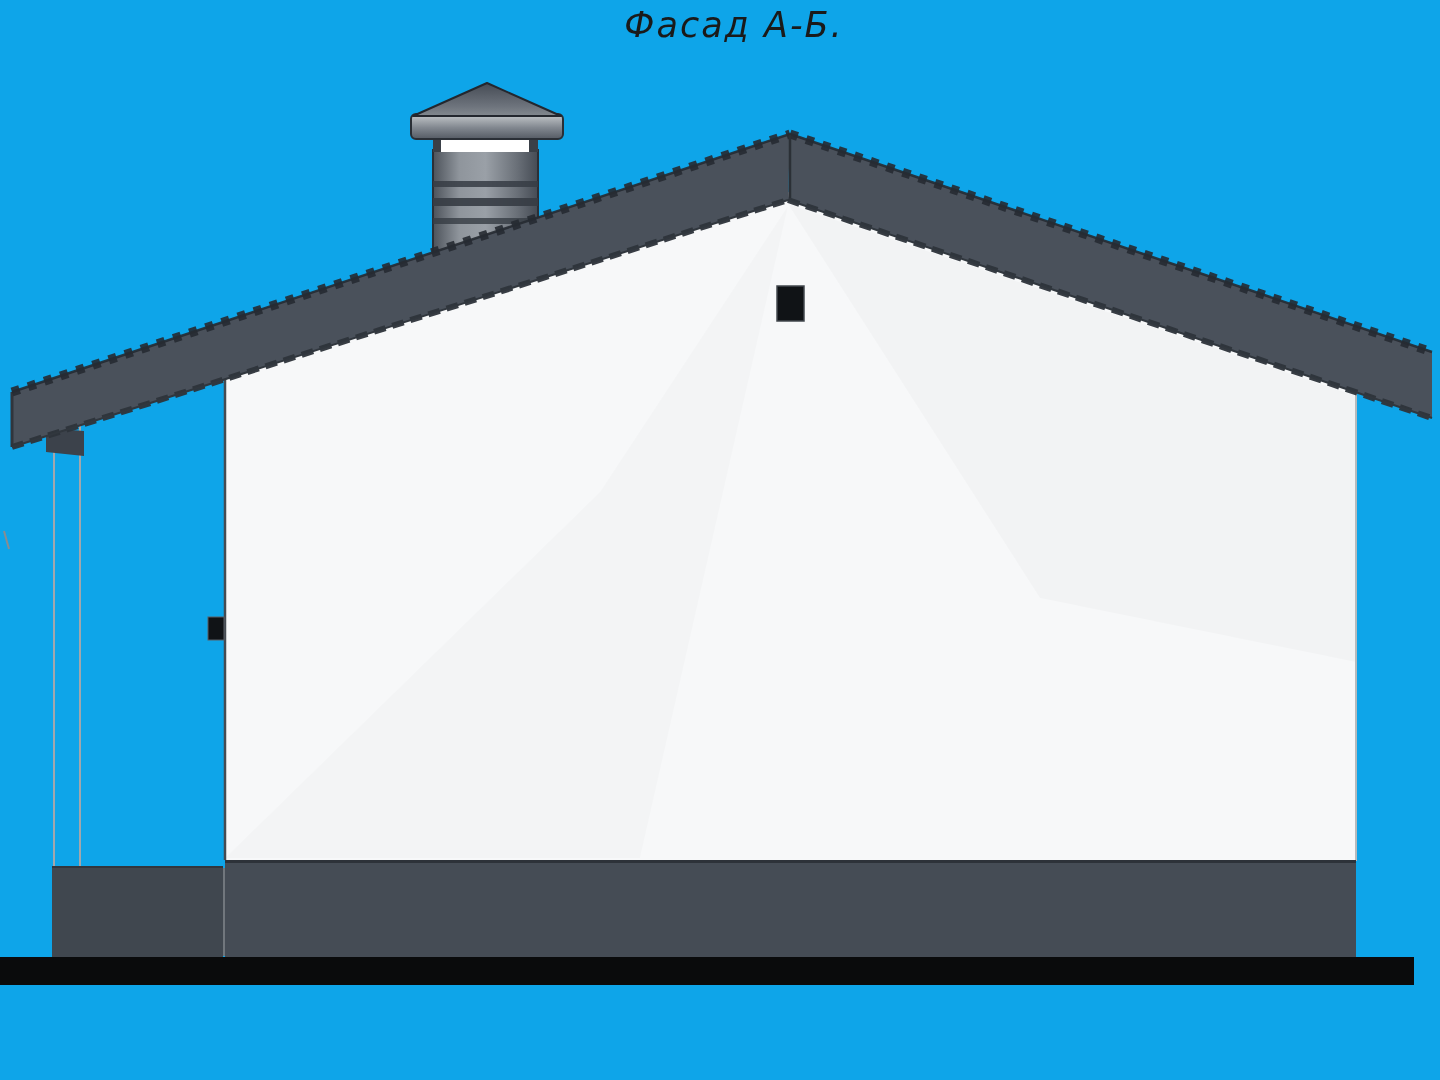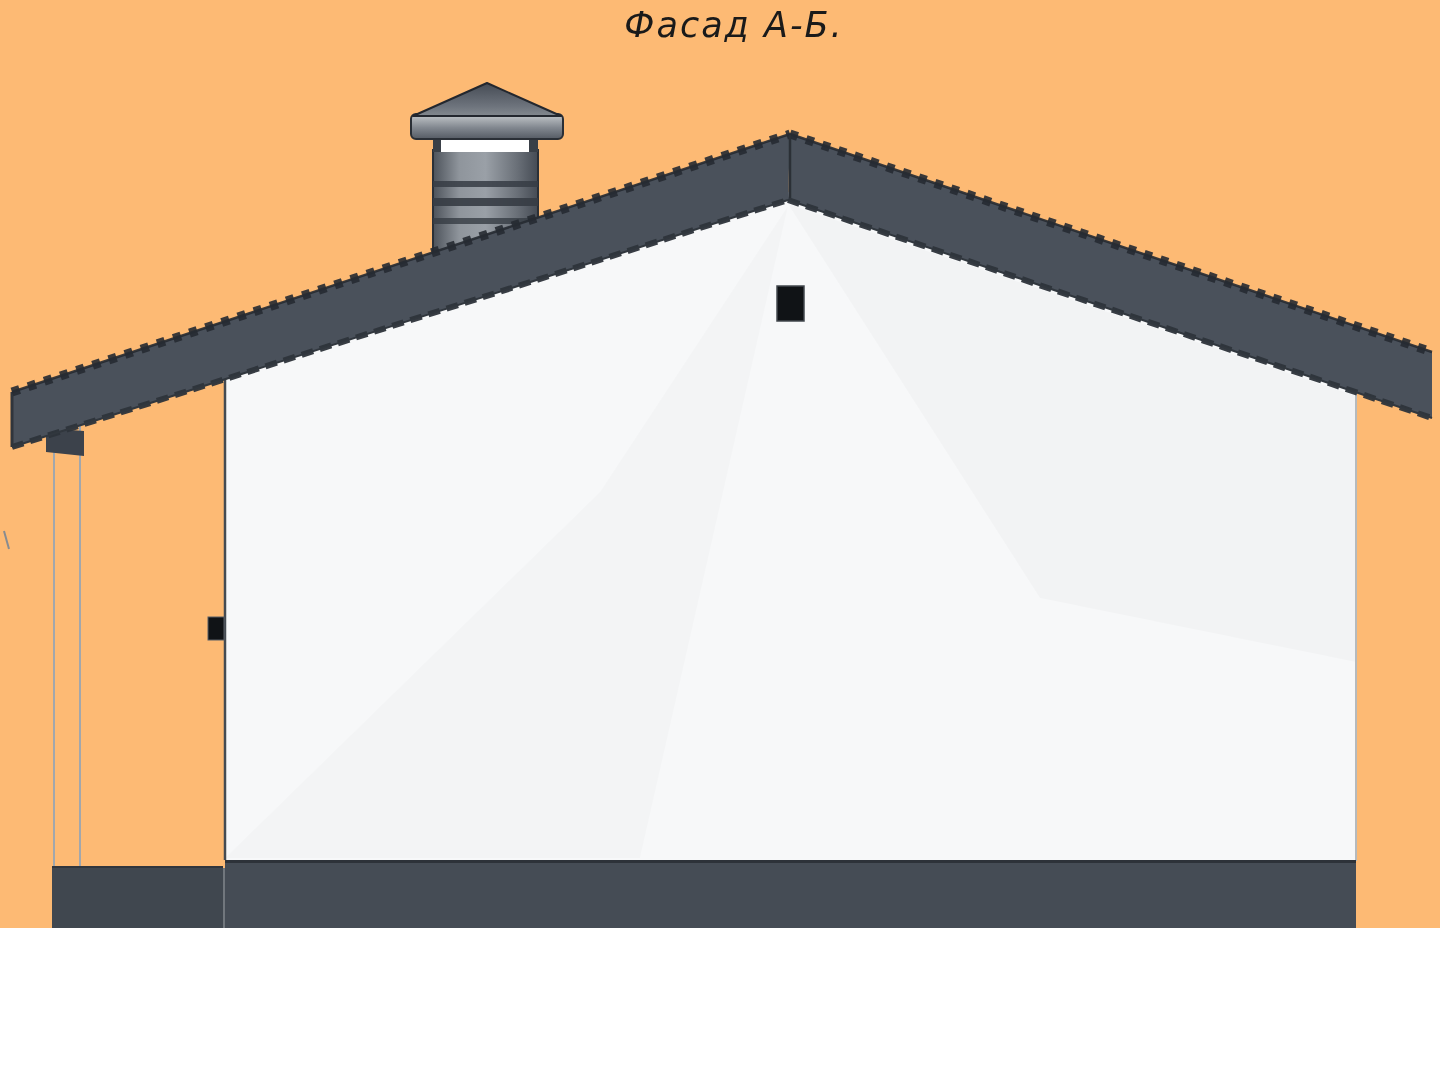--- a/index.html
+++ b/index.html
@@ -1,16 +1,16 @@
 <!DOCTYPE html>
 <html><head>
 <meta charset="utf-8">
 <style>
   html,body{margin:0;padding:0;background:#ffffff;}
-  .canvas{position:relative;width:1440px;height:928px;background:#fdba74;overflow:hidden;
+  .canvas{position:relative;width:1440px;height:1080px;background:#0ea5e9;overflow:hidden;
           font-family:"DejaVu Sans",sans-serif;}
   .title{position:absolute;top:4px;left:0;width:1440px;text-align:center;
          font-style:italic;font-weight:500;font-size:35px;line-height:1.2;
          color:#1a1a1a;letter-spacing:2px;transform:translateX(14px);}
   svg{position:absolute;left:0;top:0;}
 </style>
 </head>
 <body>
 
 <div class="canvas">

